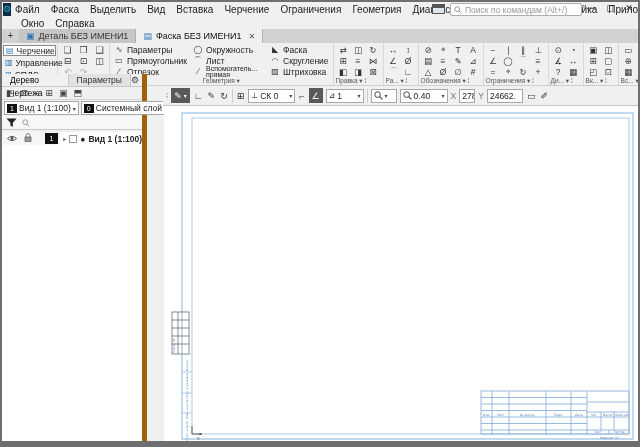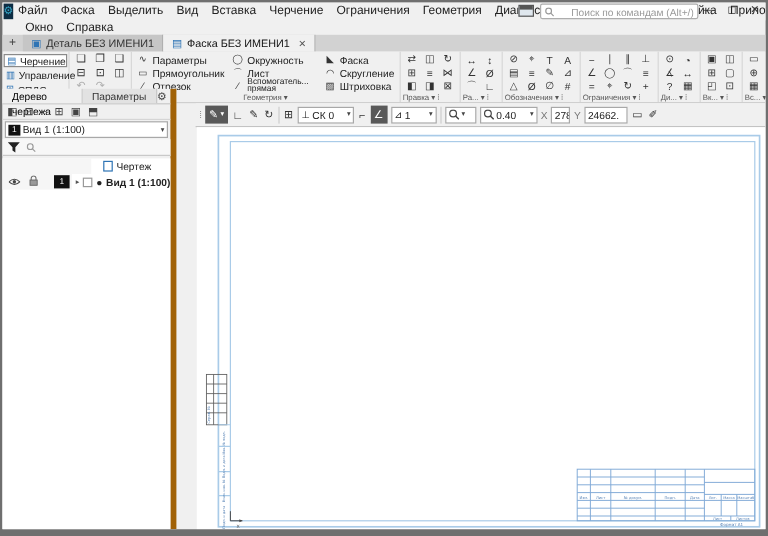--- a/index.html
+++ b/index.html
@@ -12,21 +12,21 @@
   .titlebar { position:absolute; left:0; top:0; right:0; height:15px; background:#f0f0f0;
               display:flex; align-items:center; }
   .appicon { width:14px; height:13px; background:#0d2d44; margin:0 4px 0 1px;
              color:#35a4c4; font-size:9px; line-height:13px; text-align:center; }
   .menus { display:flex; gap:11px; }
   .menus span { cursor:default; }
   .menurow2 { position:absolute; left:0; top:15px; height:12px; display:flex; gap:11px; padding-left:19px; align-items:center; }
   .winicon { position:absolute; right:193px; top:2px; width:13px; height:10px; border:1px solid #555; background:#dfe7ee; }
   .winicon::before { content:""; position:absolute; left:0; top:0; right:0; height:3px; background:#555; }
   .searchbox { position:absolute; right:56px; top:1px; width:132px; height:13px; background:#fff;
-               border:1px solid #adadad; border-radius:2px; display:flex; align-items:center; padding:0 3px; gap:14px; }
+               border:1px solid #adadad; border-radius:2px; display:flex; align-items:center; padding:0 3px; gap:3px; }
   .searchbox .ph { color:#9a9a9a; font-size:8.5px; white-space:nowrap; overflow:hidden; }
   .winbtns { position:absolute; right:4px; top:1px; display:flex; gap:9px; font-size:9px; color:#333; }
   .winbtns span { width:10px; text-align:center; cursor:default; }
 
   
   .tabbar { position:absolute; left:0; top:27px; right:0; height:14px; background:#d2d2d2;
             display:flex; align-items:flex-end; }
   .newtab { width:13px; height:13px; margin:0 2px 0 2px; text-align:center; line-height:12px;
             font-size:10px; color:#444; }
   .doctab { height:14px; display:flex; align-items:center; gap:4px; padding:0 7px;
@@ -345,38 +345,36 @@
         <span>⊞</span>
         <span>▣</span>
         <span>⬒</span>
       </div>
     <div class="lp-drops">
       <div class="drop">
         <span class="badge">1</span>
         <span class="val">Вид 1 (1:100)</span>
         <span class="caret">▾</span>
       </div>
+      <div class="drop">
+        <span class="badge">0</span>
+        <span class="val">Системный слой</span>
+        <span class="caret">▾</span>
+      </div>
     </div>
     <div class="lp-filter">
       <svg width="11" height="10">
         <path d="M0.5 0.5 H10.5 L6.8 4.8 V9 L4.4 7.4 V4.8 Z" fill="#222"></path>
       </svg>
       <svg width="8" height="8">
         <circle cx="3.2" cy="3.2" r="2.4" fill="none" stroke="#9a9a9a" stroke-width="1"></circle>
         <line x1="5" y1="5" x2="7.4" y2="7.4" stroke="#9a9a9a" stroke-width="1"></line>
       </svg>
     </div>
     <div class="tree" id="tree">
-        <div class="trow">
-          <div class="ctrl"></div>
-          <div class="item" style="padding-left: 10px;">
-            <span class="drawico"></span>
-            <span>Чертеж</span>
-          </div>
-        </div>
         <div class="trow">
           <div class="ctrl">
             <span><svg width="10" height="7">
                 <path d="M0.5 3.5 Q5 -0.8 9.5 3.5 Q5 7.8 0.5 3.5" fill="none" stroke="#444" stroke-width="0.9"></path>
                 <circle cx="5" cy="3.5" r="1.4" fill="#444"></circle>
               </svg></span>
             <span><svg width="8" height="9">
                 <path d="M2 4 V2.6 a2 2 0 0 1 4 0 V4" fill="none" stroke="#6d6d6d" stroke-width="0.9"></path>
                 <rect x="1" y="4" width="6" height="4.4" fill="#9a9a9a" stroke="#5f5f5f" stroke-width="0.7"></rect>
               </svg></span>

